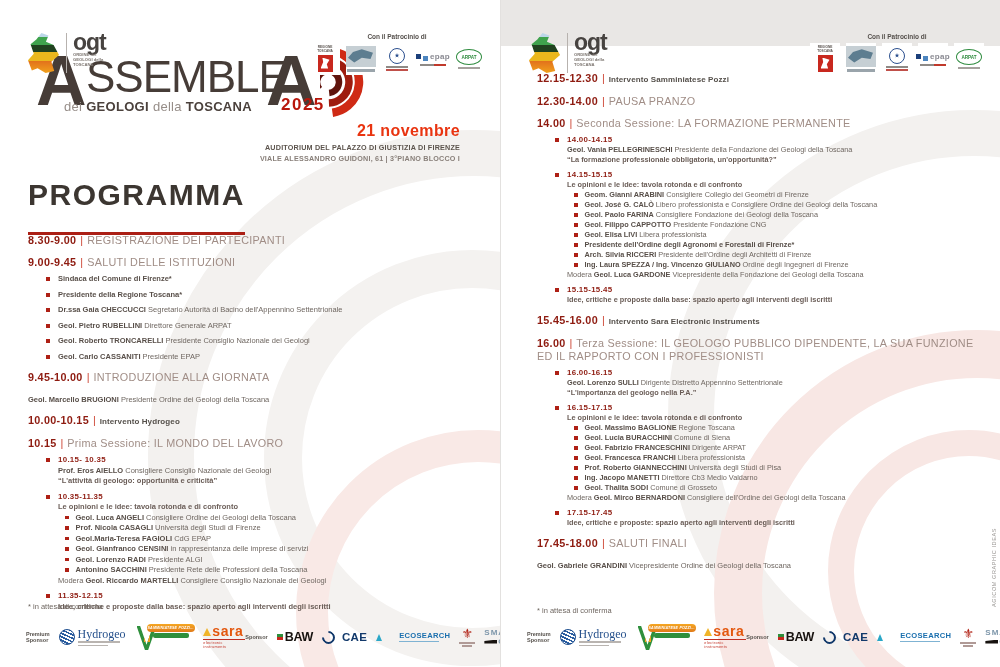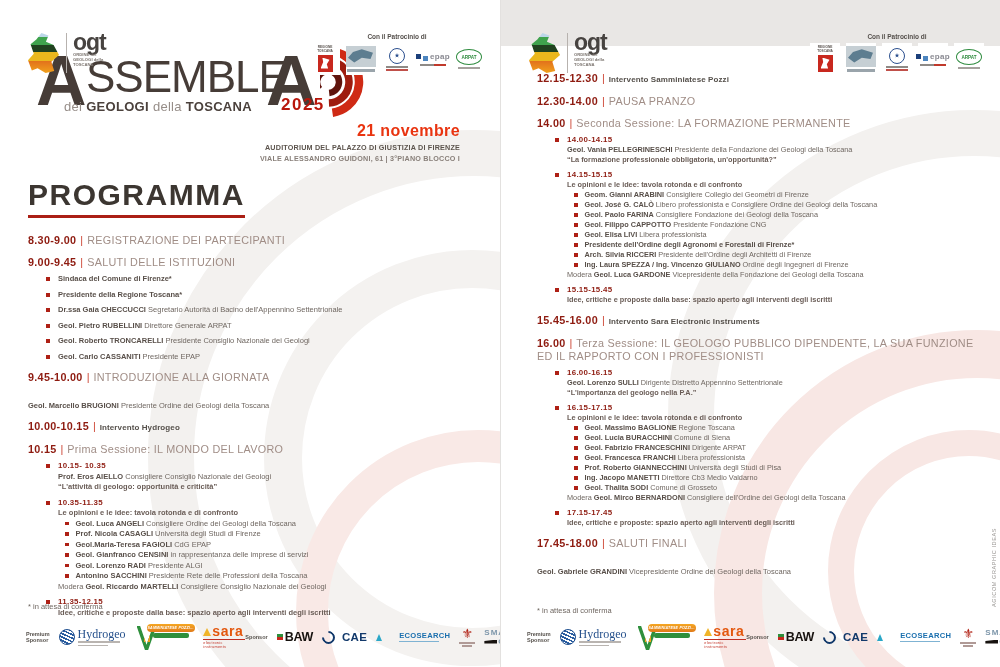--- a/index.html
+++ b/index.html
@@ -59,33 +59,33 @@
   .subtitle{position:absolute;left:64px;top:99px;font-size:13px;color:#968d88;white-space:nowrap;letter-spacing:0.3px;}
   .subtitle .bd{font-weight:bold;color:#4b413c;}
   .year{position:absolute;left:281px;top:95px;font-size:17px;font-weight:bold;color:#b8170c;letter-spacing:1.5px;}
   .arcs{position:absolute;left:320px;top:44px;width:58px;height:74px;}
 
   .date-block{position:absolute;right:40px;top:122px;width:330px;text-align:right;z-index:2;}
   .date-big{font-size:16px;font-weight:bold;color:#e93410;letter-spacing:0.4px;}
   .venue-line{font-size:7.2px;font-weight:bold;color:#5c544d;margin-top:3px;letter-spacing:0.2px;}
   .addr-line{font-size:7.2px;font-weight:bold;color:#887f79;margin-top:1.5px;letter-spacing:0.2px;}
 
-  .programma{position:absolute;left:28px;top:178px;margin:0;font-size:30px;font-weight:bold;color:#3c3631;letter-spacing:1.5px;border-bottom:3px solid #ab1f15;padding-bottom:3px;z-index:2;}
+  .programma{position:absolute;left:28px;top:178px;margin:0;font-size:30px;font-weight:bold;color:#3c3631;letter-spacing:1.5px;border-bottom:3px solid #ab1f15;padding-bottom:20px;z-index:2;}
 
   
   .schedule{position:absolute;z-index:2;}
   #schedule-left{left:28px;right:16px;top:234px;}
   #schedule-right{left:36px;right:12px;top:72px;}
   .entry{margin-bottom:9px;}
   .entry-head{font-size:10.8px;line-height:13px;color:#a08d86;}
   .entry-head .time{font-weight:bold;color:#8e1b10;letter-spacing:0.3px;}
   .entry-head .pipe{color:#cd4433;margin:0 4px;font-weight:400;}
   .entry-head .etitle{letter-spacing:0.3px;}
   .entry-head.small .etitle{font-size:8px;font-weight:bold;color:#55504b;letter-spacing:0.1px;}
-  .after-line{font-size:7.5px;line-height:10px;margin-top:17px;color:#6f6761;}
+  .after-line{font-size:7.5px;line-height:10px;margin-top:11px;color:#6f6761;}
   .bullet{display:flex;margin:5px 0 0 18px;}
   .bullet .sq{flex:0 0 4px;width:4px;height:4px;background:#ae2015;margin:3px 8px 0 0;}
   .bullet-body{flex:1;font-size:7.5px;line-height:10.5px;color:#6f6761;}
   .page-right .bullet-body{font-size:7.3px;line-height:10px;}
   .btime{font-weight:bold;color:#8e1b10;font-size:7.9px;letter-spacing:0.3px;}
   .b{font-weight:bold;color:#584f49;}
   .r{color:#6f6761;}
   .q,.t{font-weight:bold;color:#6a5d57;}
   .sub{display:flex;margin-left:7px;}
   .sub .sq2{flex:0 0 3.5px;width:3.5px;height:3.5px;background:#ae2015;margin:3px 7px 0 0;}

